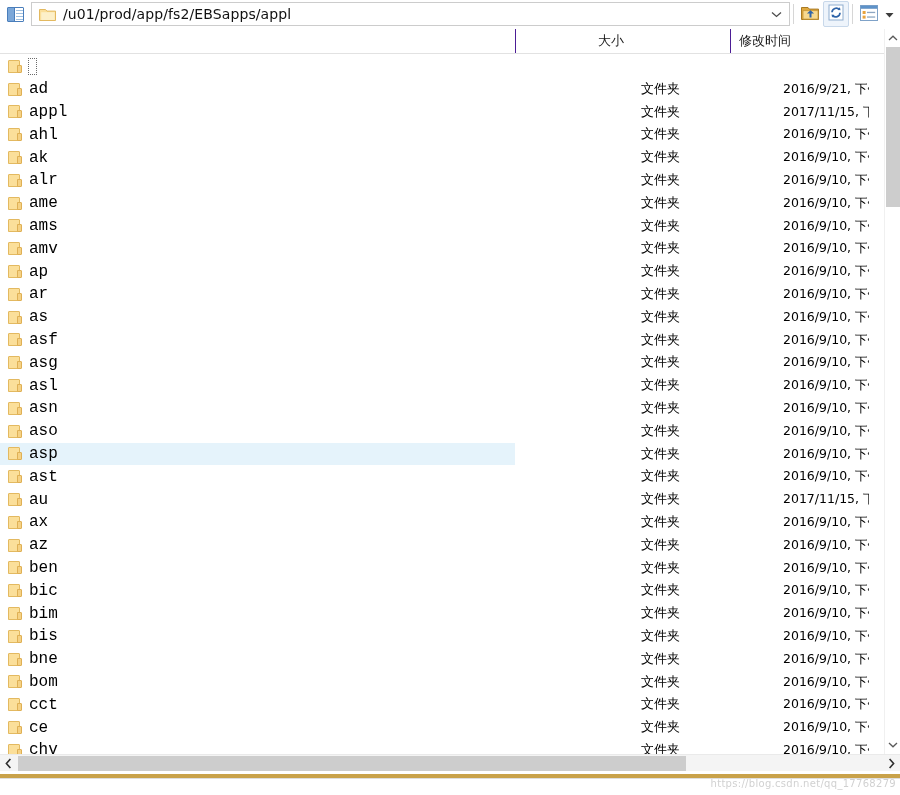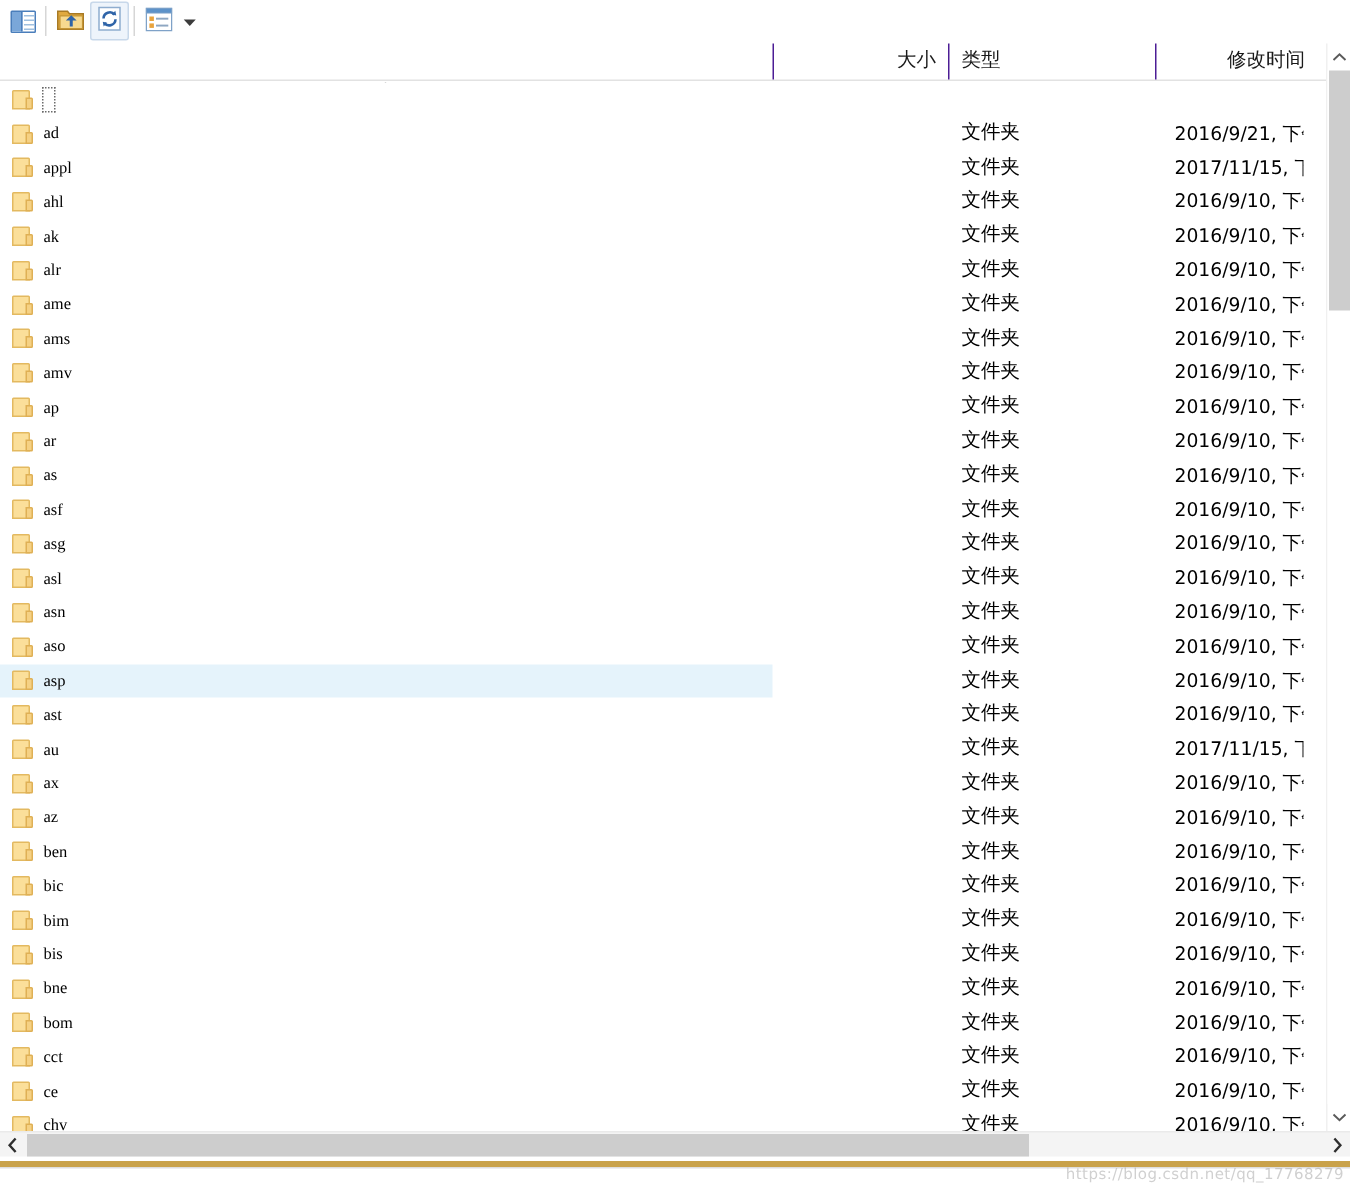--- a/index.html
+++ b/index.html
@@ -193,23 +193,23 @@
   .folder-ico .front {
     position: absolute;
     left: 9px; top: 5px;
     width: 5px; height: 8px;
     background: #f5d184;
     border: 1px solid #dfb055;
     border-radius: 0 1px 1px 0;
     box-sizing: border-box;
   }
   .row .label {
-    font-size: 11px;
+    font-size: 16px;
     color: #000000;
-    font-family: Liberation Serif, serif;
+    font-family: Liberation Mono, monospace;
     white-space: nowrap;
   }
   .row.focusrow .label {
     outline: 1px dotted #6b6b6b;
     min-width: 7px;
     min-height: 15px;
     display: inline-block;
     background: #ffffff;
   }
   .row .size {
@@ -328,20 +328,34 @@
 </style>
 </head>
 <body>
 
 <div class="addressbar">
 
   <div class="navpane-toggle">
     <span class="navpane-glyph"></span>
   </div>
 
+  <div class="path-field">
+    <span class="path-folder-icon">
+      <svg width="17" height="14" viewBox="0 0 17 14">
+        <path d="M0.5 2.5 h6 l1.4 1.6 h8.6 v9.4 h-16 z" fill="#fbdf9a" stroke="#e3b960" stroke-width="1"></path>
+        <path d="M2.2 5.2 h13.5 v7.8 h-13.5 z" fill="#fdf0c9" stroke="none"></path>
+      </svg>
+    </span>
+    <span class="path-text">/u01/prod/app/fs2/EBSapps/appl</span>
+    <span class="path-caret">
+      <svg width="11" height="7" viewBox="0 0 11 7">
+          <path d="M1 1.5 L5.5 5.5 L10 1.5" fill="none" stroke="#4d4d4d" stroke-width="1.3"></path>
+        </svg>
+    </span>
+  </div>
 
   <div class="tb-sep"></div>
 
   <div class="tb-btn">
     <span>
       <svg width="20" height="18" viewBox="0 0 20 18">
         <path d="M1.5 3.5 h6.5 l1.3 1.6 h9.2 v10.4 h-17 z" fill="#e0a93f" stroke="#a87a24" stroke-width="1"></path>
         <path d="M3 6.6 h15 v8.5 h-15 z" fill="#f7d98f" stroke="#c49535" stroke-width="0.8"></path>
         <path d="M9.5 13.6 v-4 h-2.6 l3.6 -3.4 l3.6 3.4 h-2.6 v4 z" fill="#2f64a8"></path>
       </svg>
@@ -379,22 +393,21 @@
     <span>
       <svg width="9" height="6" viewBox="0 0 9 6">
           <path d="M0.5 1 L8.5 1 L4.5 5.4 z" fill="#3c3c3c"></path>
         </svg>
     </span>
   </div>
 </div>
 
 <div class="colheader">
   <div class="cell rightal" style="left:515px; width:117px;">大小</div>
-  <div class="cell" style="left:632px; width:143px;">类型</div>
-  <div class="cell" style="left:770px; width:100px;text-align:right;">修改时间</div>
+  <div class="cell" style="left:730px; width:100px;">修改时间</div>
   <div class="sort-indicator">
     <svg width="12" height="7" viewBox="0 0 12 7">
         <path d="M1 6 L6 1.4 L11 6" fill="none" stroke="#9a9a9a" stroke-width="1.2"></path>
       </svg>
   </div>
 </div>
 
 <div class="filelist" id="filelist">
     <div class="row focusrow">
       <div class="hl"></div>

